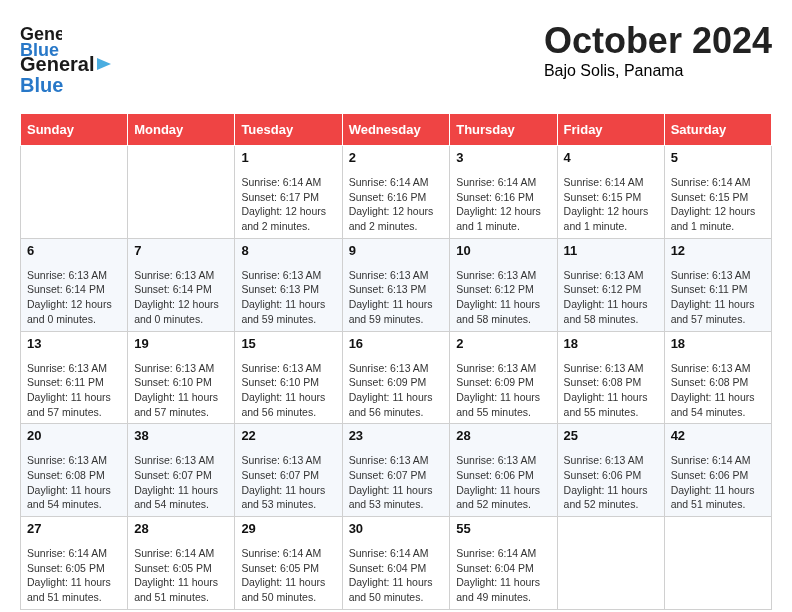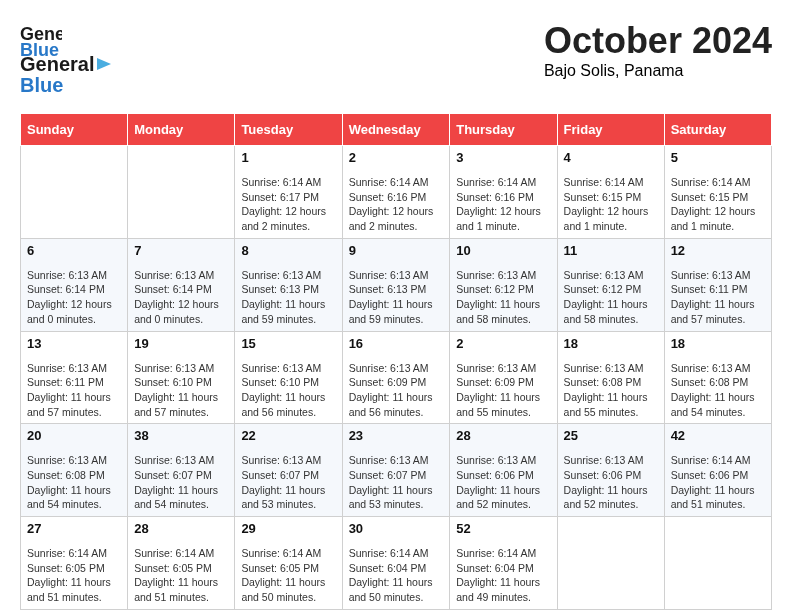--- a/index.html
+++ b/index.html
@@ -302,21 +302,21 @@
 Sunset: 6:05 PM
 Daylight: 11 hours and 50 minutes.</div>
         </td>
         <td>
           <div class="day-number">30</div>
           <div class="day-info">Sunrise: 6:14 AM
 Sunset: 6:04 PM
 Daylight: 11 hours and 50 minutes.</div>
         </td>
         <td>
-          <div class="day-number">52</div>
+          <div class="day-number">55</div>
           <div class="day-info">Sunrise: 6:14 AM
 Sunset: 6:04 PM
 Daylight: 11 hours and 49 minutes.</div>
         </td>
         <td class="empty"></td>
         <td class="empty"></td>
       </tr>
     </tbody>
 </table>
 

